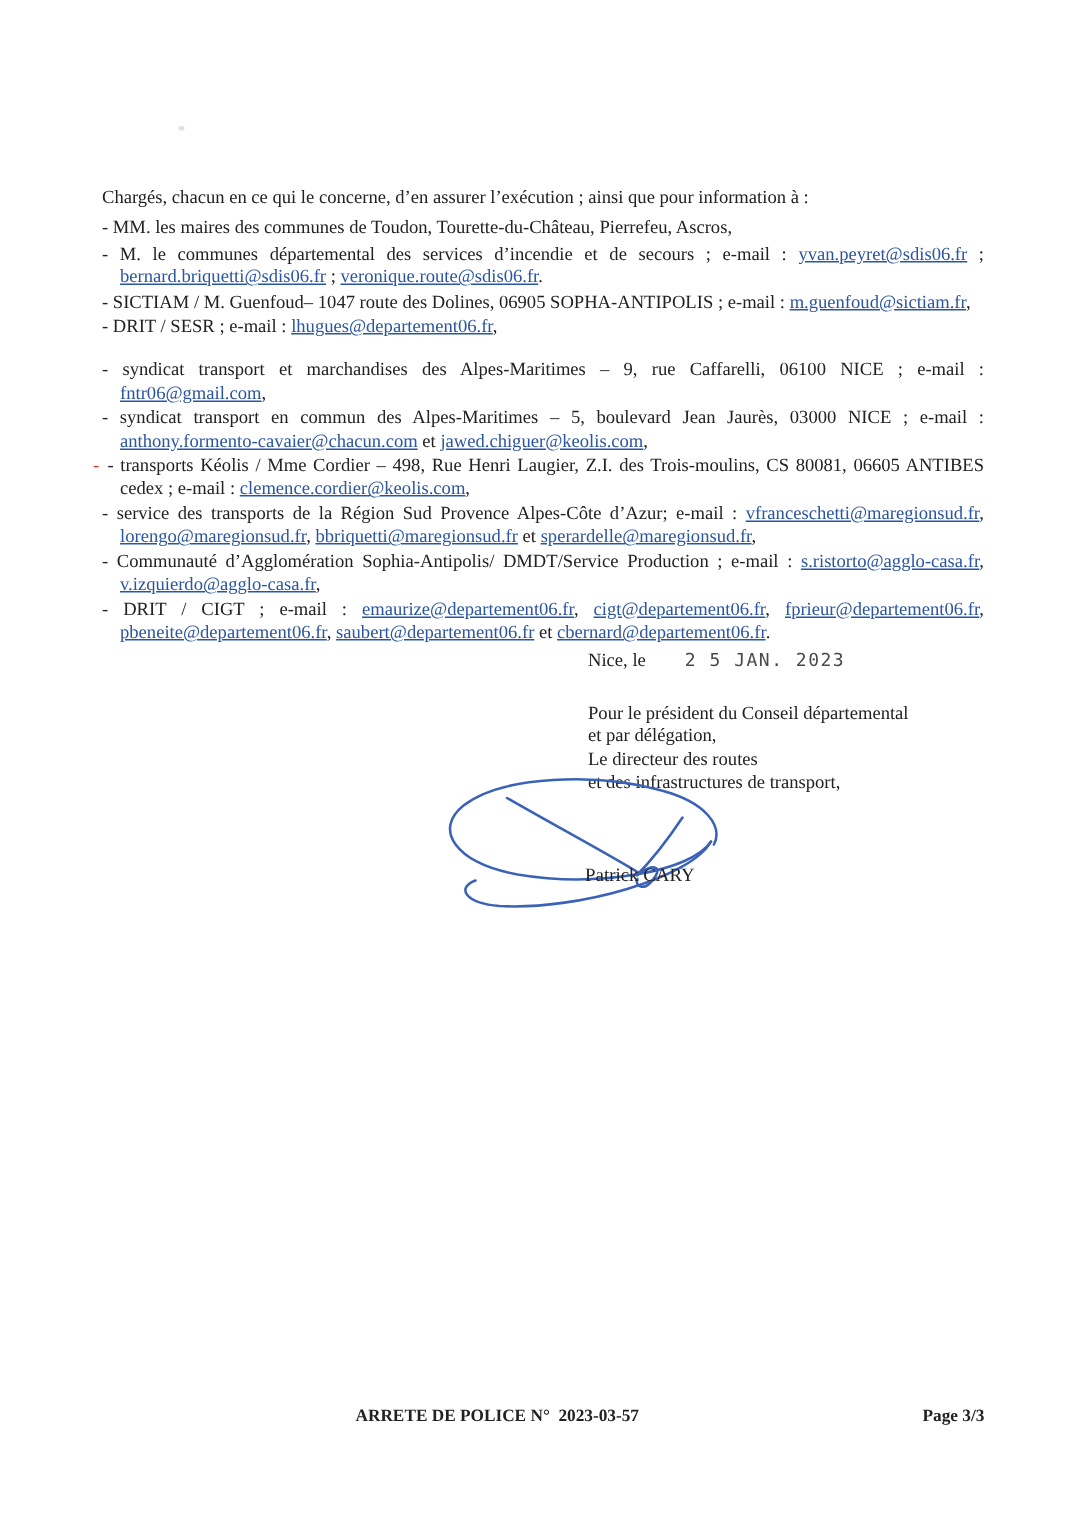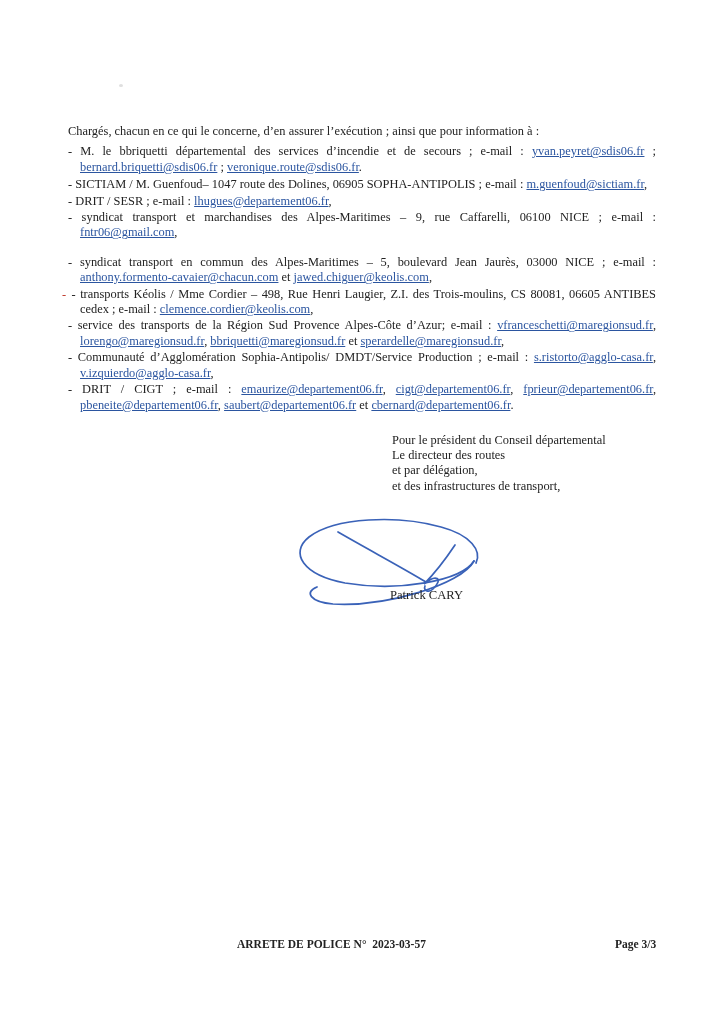--- a/index.html
+++ b/index.html
@@ -60,32 +60,32 @@
     line-height: 15.2px;
   }
   .stamp {
     font-family: "DejaVu Sans Mono", monospace;
     font-size: 12px;
     color: var(--stamp);
     letter-spacing: 1px;
     margin-left: 26px;
     white-space: pre;
   }
-  .signoff-lines { margin-top: 0; }
+  .signoff-lines { margin-top: 20px; }
   .sig-svg {
     position: absolute;
     left: 283px;
     top: 515px;
     width: 210px;
     height: 96px;
   }
   .signer {
     position: absolute;
     left: 390px;
-    top: 588px;
+    top: 576px;
     font-size: 12.6px;
   }
   .footer-ref, .footer-page {
     position: absolute;
     top: 938px;
     font-weight: bold;
     font-size: 11.5px;
     white-space: pre;
   }
   .footer-ref { left: 237px; }
@@ -94,37 +94,41 @@
 </head>
 <body>
 
 <div class="page">
 
   <div class="speck"></div>
 
   <div class="content">
     <p class="intro">Chargés, chacun en ce qui le concerne, d’en assurer l’exécution ; ainsi que pour information à :</p>
     <div class="recipients">
-        <div class="item"><span class="text-run">- M. le bbriquetti départemental des services d’incendie et de secours ; e-mail : </span><a class="email-link">yvan.peyret@sdis06.fr</a><span class="text-run"> ; </span><a class="email-link">bernard.briquetti@sdis06.fr</a><span class="text-run"> ; </span><a class="email-link">veronique.route@sdis06.fr</a><span class="text-run">.</span></div>
+        <div class="item"><span class="text-run">- MM. les maires des communes de Toudon, Tourette-du-Château, Pierrefeu, Ascros,</span></div>
+        <div class="item"><span class="text-run">- M. le communes départemental des services d’incendie et de secours ; e-mail : </span><a class="email-link">yvan.peyret@sdis06.fr</a><span class="text-run"> ; </span><a class="email-link">bernard.briquetti@sdis06.fr</a><span class="text-run"> ; </span><a class="email-link">veronique.route@sdis06.fr</a><span class="text-run">.</span></div>
         <div class="item"><span class="text-run">- SICTIAM / M. Guenfoud– 1047 route des Dolines, 06905 SOPHA-ANTIPOLIS ; e-mail : </span><a class="email-link">m.guenfoud@sictiam.fr</a><span class="text-run">,</span></div>
         <div class="item"><span class="text-run">- DRIT / SESR ; e-mail : </span><a class="email-link">lhugues@departement06.fr</a><span class="text-run">,</span></div>
         <div class="item"><span class="text-run">- syndicat transport et marchandises des Alpes-Maritimes – 9, rue Caffarelli, 06100 NICE ; e-mail : </span><a class="email-link">fntr06@gmail.com</a><span class="text-run">,</span></div>
         <div class="item"><span class="text-run">- syndicat transport en commun des Alpes-Maritimes – 5, boulevard Jean Jaurès, 03000 NICE ; e-mail : </span><a class="email-link">anthony.formento-cavaier@chacun.com</a><span class="text-run"> et </span><a class="email-link">jawed.chiguer@keolis.com</a><span class="text-run">,</span></div>
         <div class="item"><span class="red-dash">-</span><span class="text-run"> - transports Kéolis / Mme Cordier – 498, Rue Henri Laugier, Z.I. des Trois-moulins, CS 80081, 06605 ANTIBES cedex ; e-mail : </span><a class="email-link">clemence.cordier@keolis.com</a><span class="text-run">,</span></div>
         <div class="item"><span class="text-run">- service des transports de la Région Sud Provence Alpes-Côte d’Azur; e-mail : </span><a class="email-link">vfranceschetti@maregionsud.fr</a><span class="text-run">, </span><a class="email-link">lorengo@maregionsud.fr</a><span class="text-run">, </span><a class="email-link">bbriquetti@maregionsud.fr</a><span class="text-run"> et </span><a class="email-link">sperardelle@maregionsud.fr</a><span class="text-run">,</span></div>
         <div class="item"><span class="text-run">- Communauté d’Agglomération Sophia-Antipolis/ DMDT/Service Production ; e-mail : </span><a class="email-link">s.ristorto@agglo-casa.fr</a><span class="text-run">, </span><a class="email-link">v.izquierdo@agglo-casa.fr</a><span class="text-run">,</span></div>
         <div class="item"><span class="text-run">- DRIT / CIGT ; e-mail : </span><a class="email-link">emaurize@departement06.fr</a><span class="text-run">, </span><a class="email-link">cigt@departement06.fr</a><span class="text-run">, </span><a class="email-link">fprieur@departement06.fr</a><span class="text-run">, </span><a class="email-link">pbeneite@departement06.fr</a><span class="text-run">, </span><a class="email-link">saubert@departement06.fr</a><span class="text-run"> et </span><a class="email-link">cbernard@departement06.fr</a><span class="text-run">.</span></div>
       </div>
   </div>
 
   <div class="signblock">
+    <div class="place-date">
+      <span>Nice, le</span><span class="stamp">2 5 JAN. 2023</span>
+    </div>
     <div class="signoff-lines">
         <div>Pour le président du Conseil départemental</div>
+        <div>et par délégation,</div>
         <div>Le directeur des routes</div>
-        <div>et par délégation,</div>
         <div>et des infrastructures de transport,</div>
       </div>
   </div>
 
   <svg class="sig-svg" viewBox="0 0 210 96" fill="none" stroke="#3a62b8" stroke-width="1.7" stroke-linecap="round">
     <path d="M 193 48 C 199 36 188 20 158 12 C 115 0 52 2 26 22 C 6 38 20 60 62 68 C 116 77 178 66 191 46"></path>
     <path d="M 191 46 C 178 70 102 92 50 89 C 27 87 21 77 34 72"></path>
     <path d="M 55 17 C 88 36 120 53 143 67"></path>
     <path d="M 172 30 C 160 48 150 60 141 69 C 153 59 161 63 150 74 C 146 78 140 76 142 71"></path>
   </svg>

